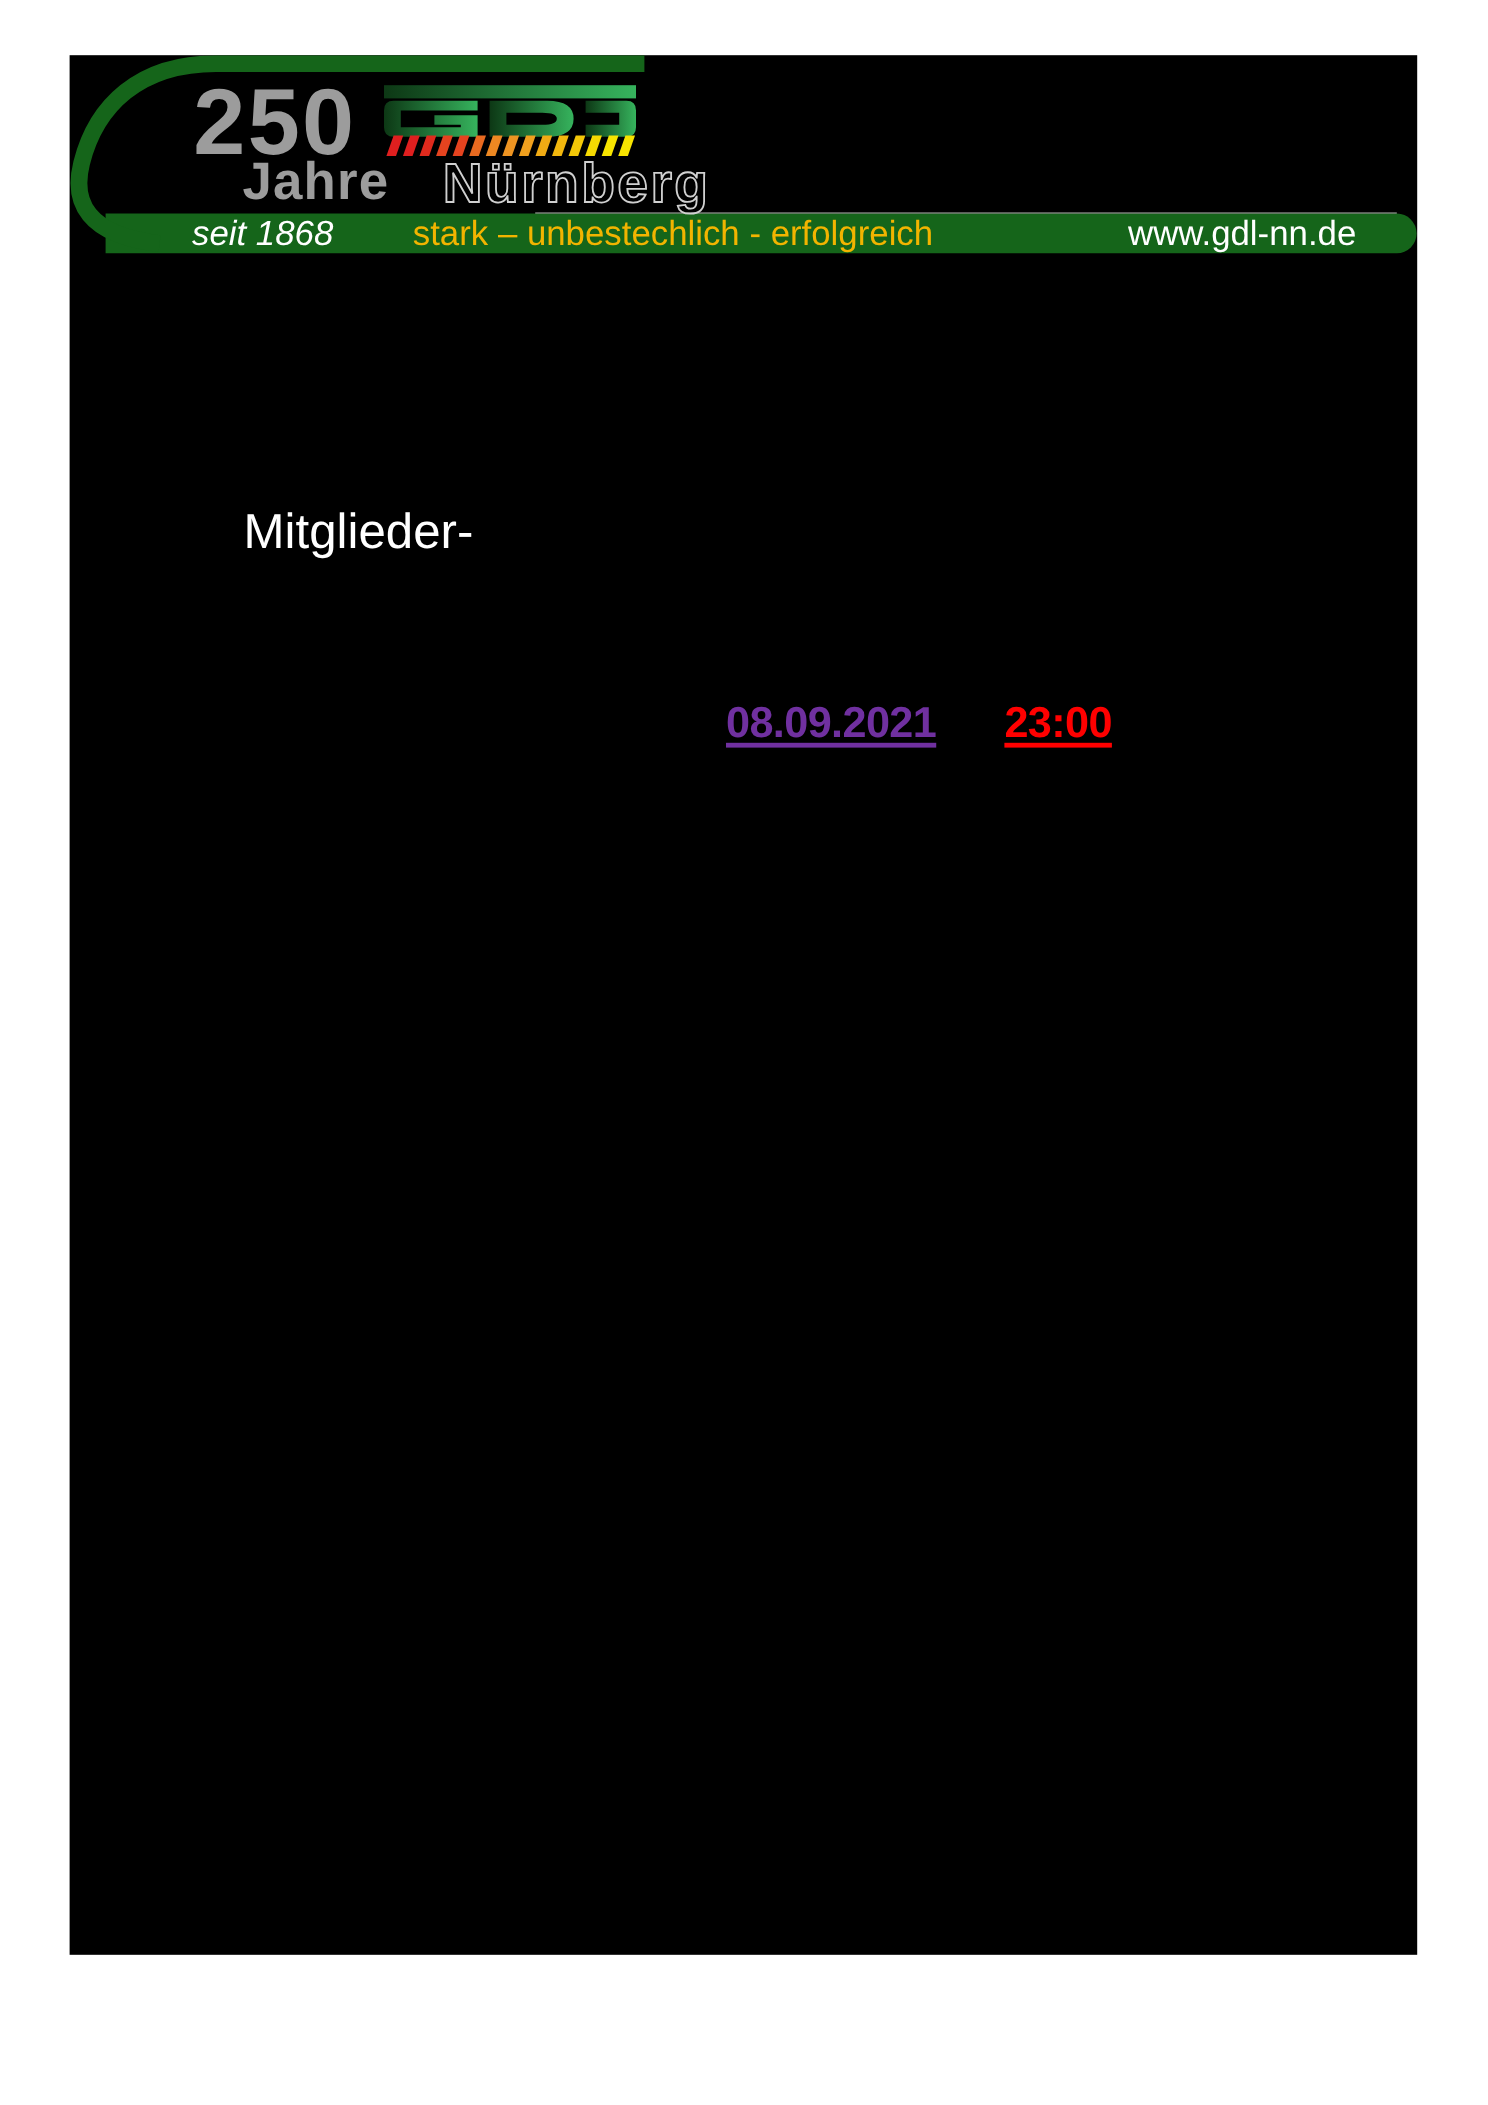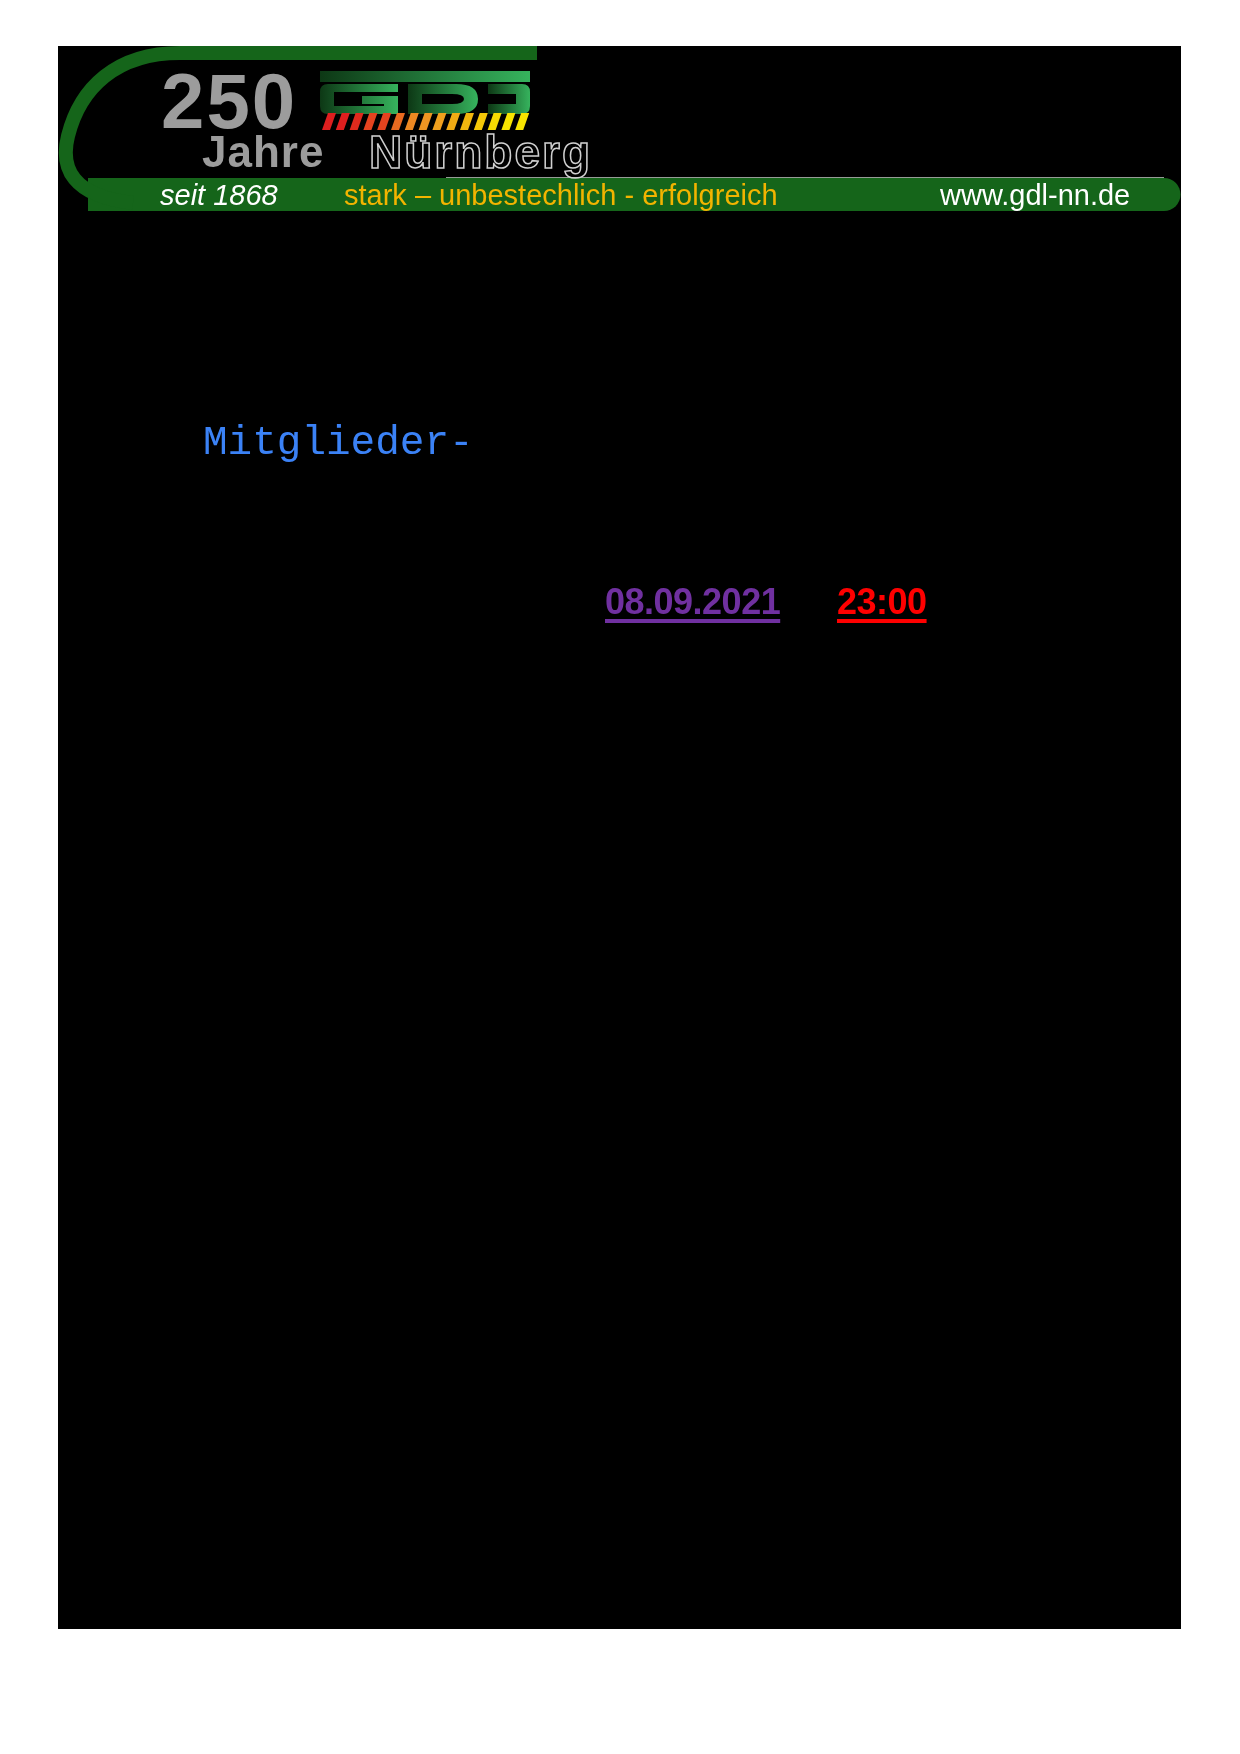--- a/index.html
+++ b/index.html
@@ -90,18 +90,18 @@
 
   <div class="abs band-highlight"></div>
 
   <div class="abs num150">250</div>
   <div class="abs jahre">Jahre</div>
   <div class="abs nuernberg">Nürnberg</div>
   <div class="abs band-text since">seit 1868</div>
   <div class="abs band-text slogan" style="color: rgb(242, 180, 0);">stark – unbestechlich - erfolgreich</div>
   <div class="abs band-text website">www.gdl-nn.de</div>
 
-  <div class="abs title-line title1" style="color: #3b82f6; font-family: Liberation Mono, monospace;">Mitglieder-</div>
+  <div class="abs title-line title1" style="color: #ffffff;">Mitglieder-</div>
 
   <div class="abs datetime date" style="color: rgb(112, 48, 160);">08.09.2021</div>
   <div class="abs datetime time" style="color: rgb(255, 0, 0);">23:00</div>
 
 </div>
 
 </body></html>

